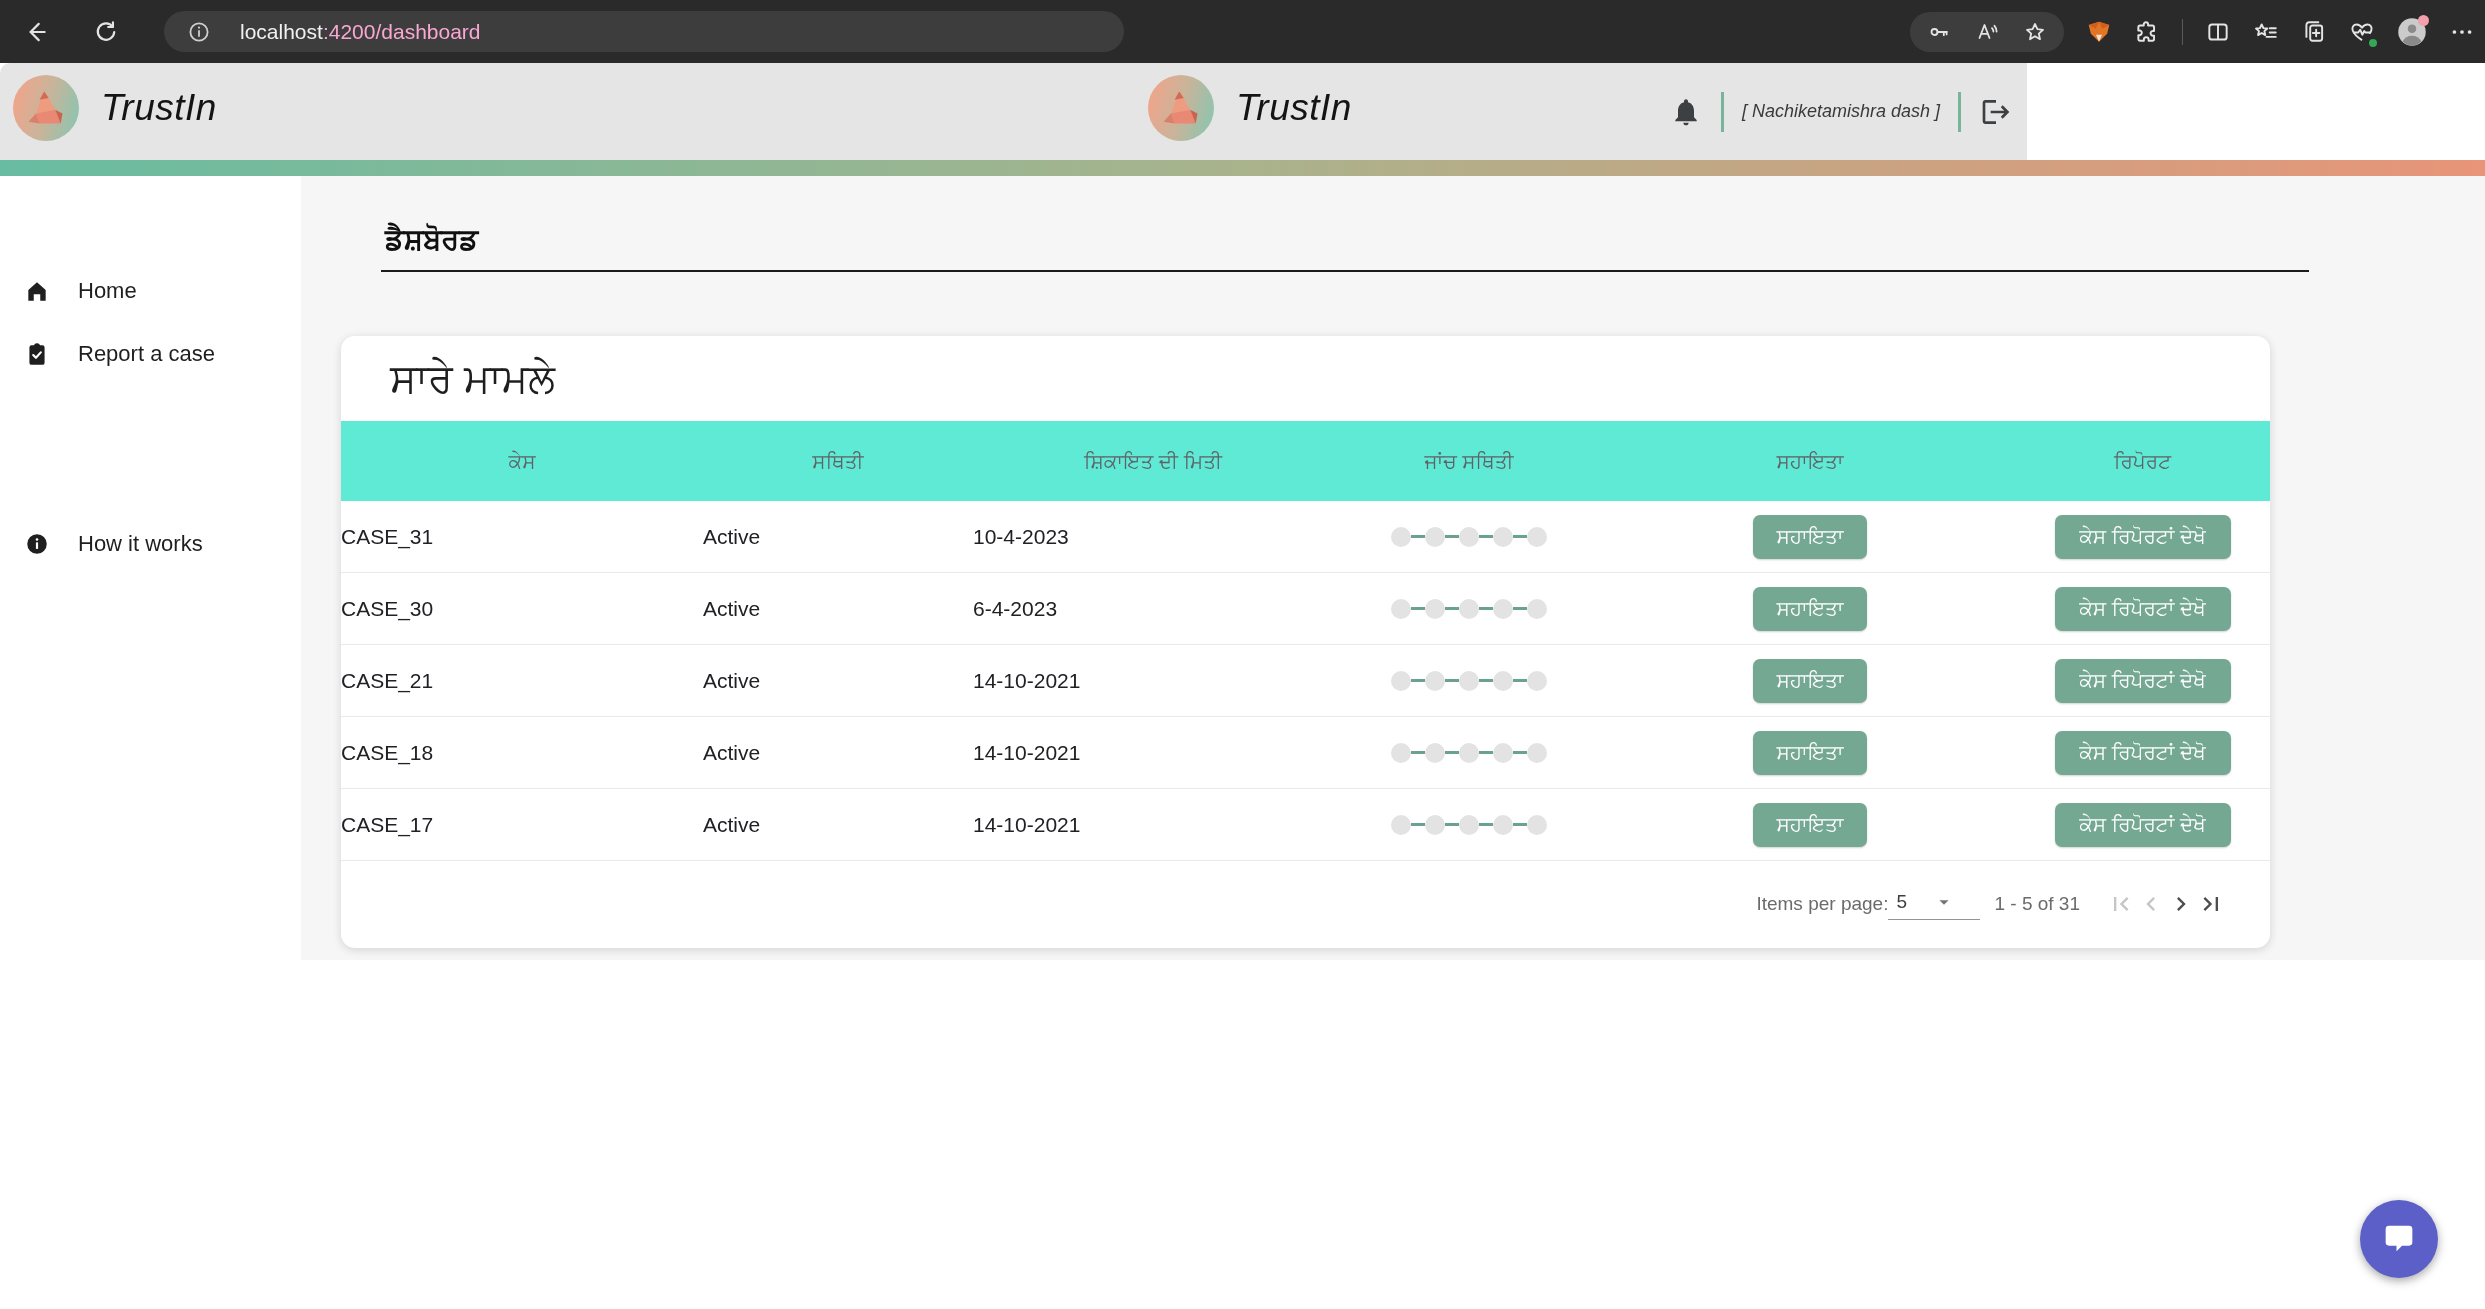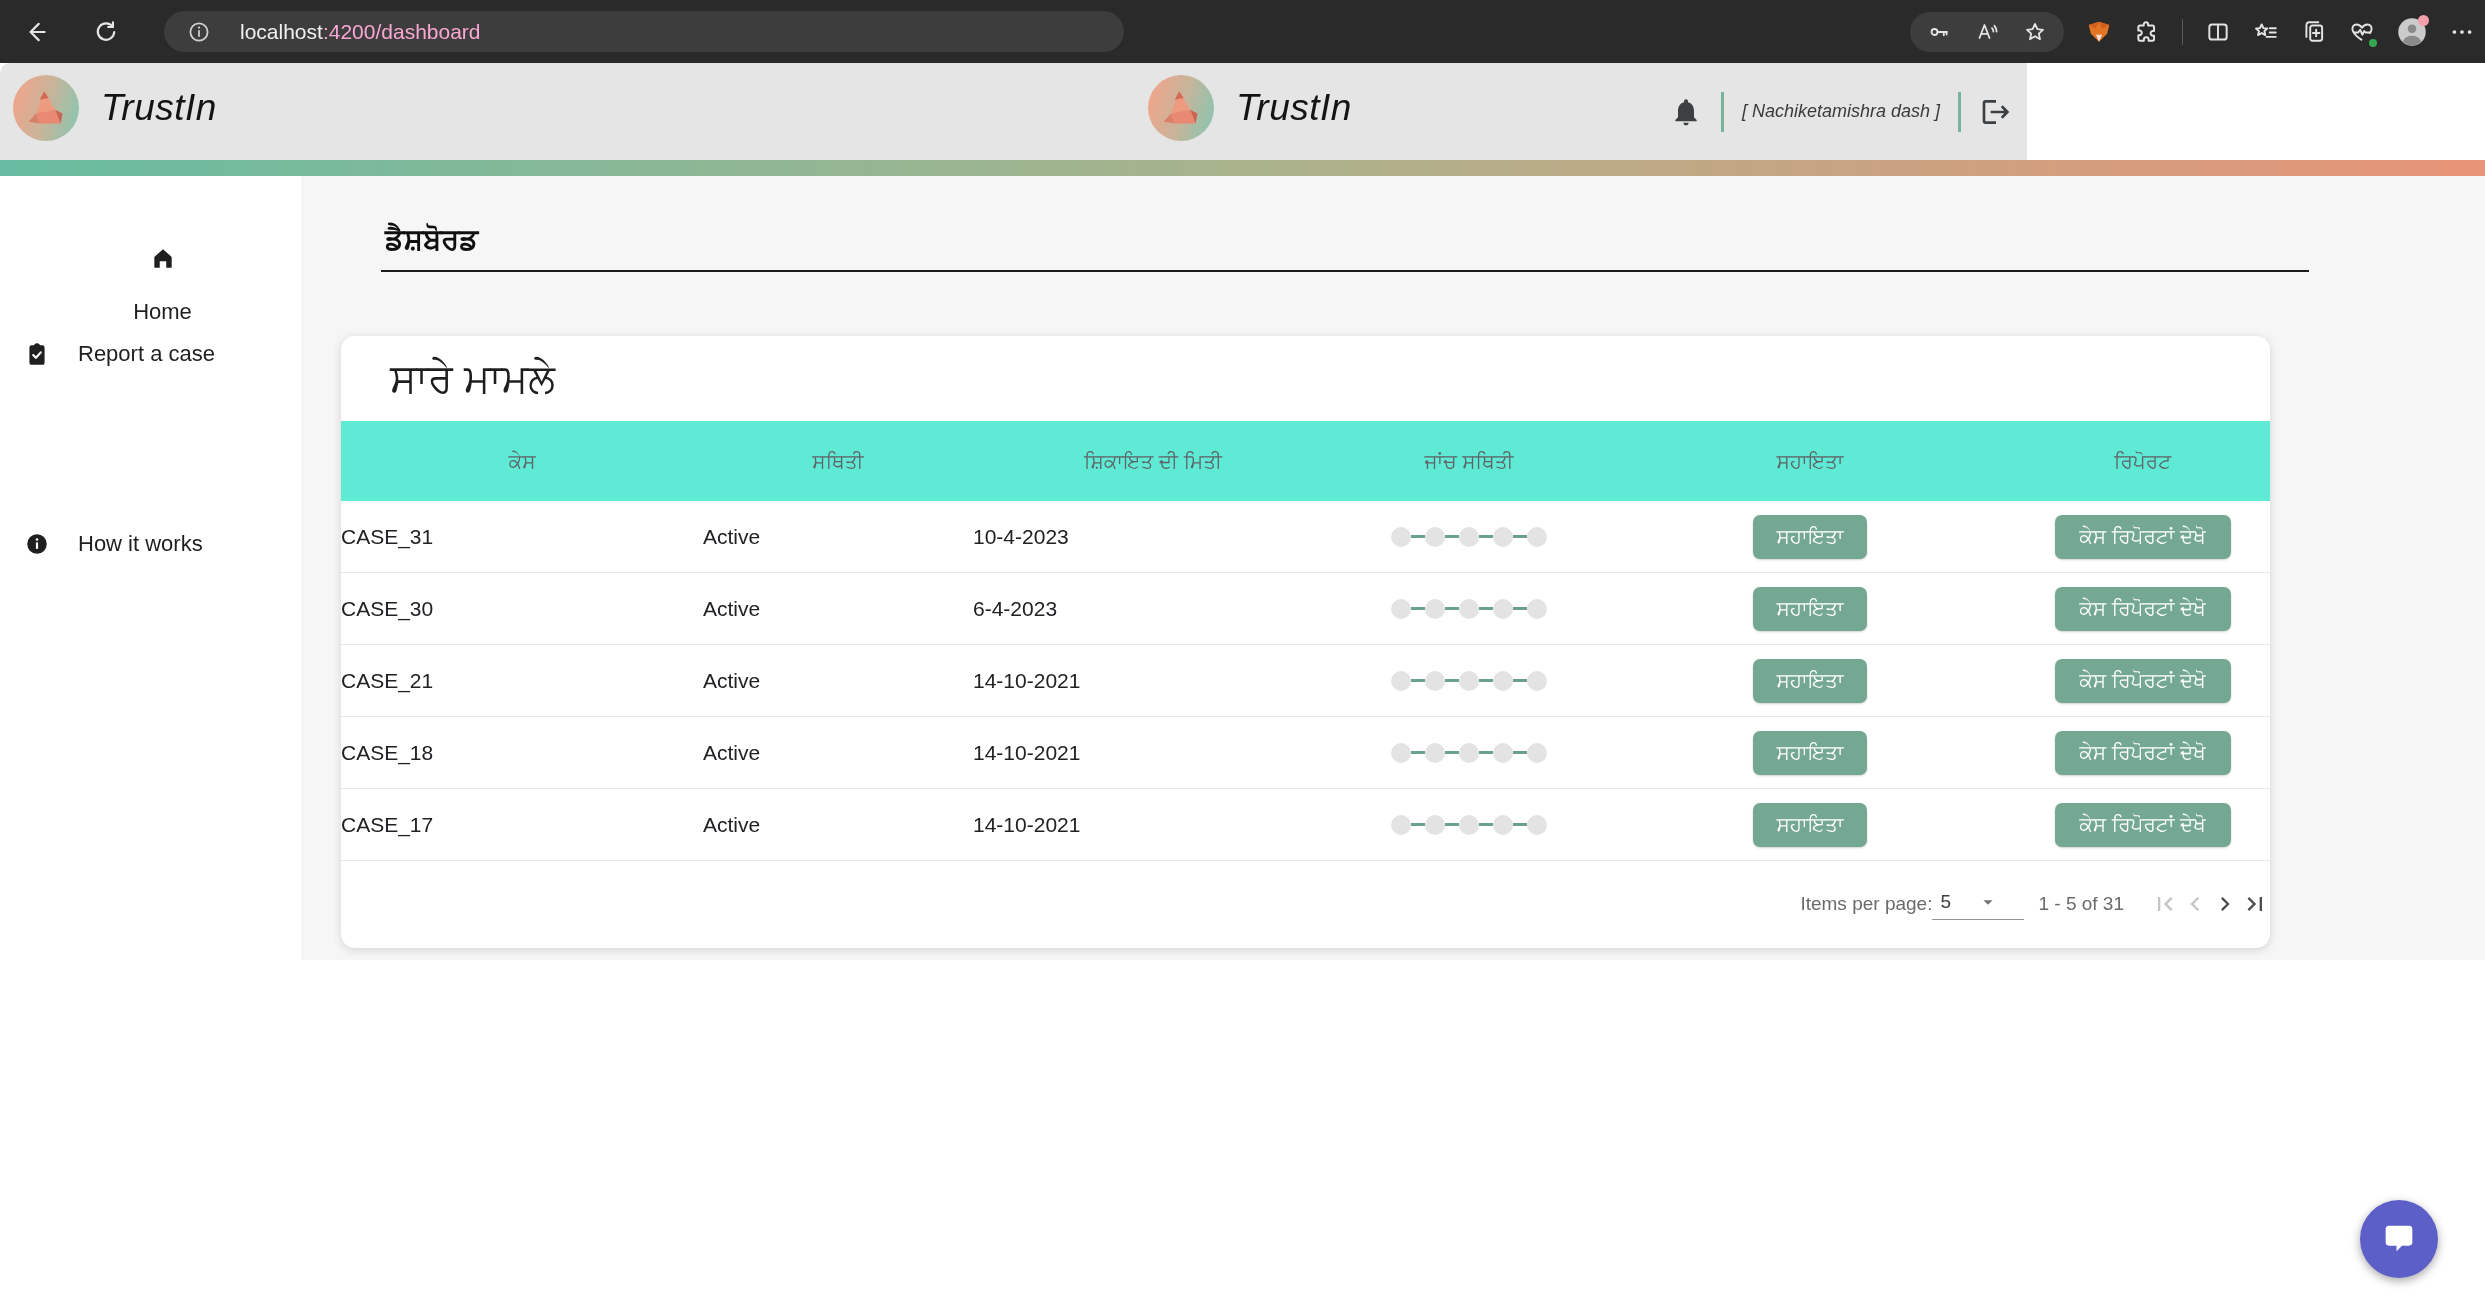--- a/index.html
+++ b/index.html
@@ -67,21 +67,21 @@
 
   .stepper{display:flex;align-items:center;}
   .dot{width:20px;height:20px;border-radius:50%;background:#e3e3e3;flex:0 0 auto;}
   .conn{width:14px;height:3px;background:#6aa193;flex:0 0 auto;}
 
   .btn{border:none;border-radius:7px;background:#74a892;color:#ffffff;font-size:20px;
        font-family:inherit;height:44px;cursor:pointer;box-shadow:0 1px 2px rgba(0,0,0,.18);}
   .btn-help{width:114px;} .btn-report{width:176px;}
 
   .card-footer{height:86px;display:flex;align-items:center;justify-content:flex-end;
-               color:#6b6b6b;font-size:19px;}
+               padding-right:44px;color:#6b6b6b;font-size:19px;}
   .ipp{display:flex;align-items:center;gap:8px;}
   .pagesize{display:flex;align-items:center;gap:26px;border-bottom:1px solid #949494;
             padding:2px 4px 6px 8px;min-width:92px;cursor:pointer;color:#3f3f3f;}
   .range{margin-left:14px;margin-right:26px;}
   .pgbtn{width:30px;height:30px;display:flex;align-items:center;justify-content:center;cursor:pointer;}
 
   .fab{position:absolute;left:2360px;top:1137px;width:78px;height:78px;border-radius:50%;
        background:#5b5fc7;display:flex;align-items:center;justify-content:center;
        box-shadow:0 3px 10px rgba(0,0,0,.35);cursor:pointer;}
 </style>
@@ -232,21 +232,21 @@
           <svg width="32" height="32" viewBox="0 0 24 24" fill="#3c4043">
               <path d="M17 7l-1.41 1.41L18.17 11H8v2h10.17l-2.58 2.58L17 17l5-5zM4 5h8V3H4c-1.1 0-2 .9-2 2v14c0 1.1.9 2 2 2h8v-2H4V5z"></path>
             </svg>
         </span>
       </div>
     </div>
 
     <div class="gradient-bar"></div>
 
     <div class="sidebar">
-      <div class="side-item" style="top:69px;flex-direction:column;">
+      <div class="side-item" style="top:87px;">
         <span class="cicon">
           <svg width="28" height="28" viewBox="0 0 24 24" fill="#1f1f1f">
               <path d="M4 21V11L12 4l8 7v10h-5v-6h-6v6z"></path>
             </svg>
         </span>
         <span class="lbl">Home</span>
       </div>
       <div class="side-item" style="top:150px;">
         <span class="cicon">
           <svg width="28" height="28" viewBox="0 0 24 24">

